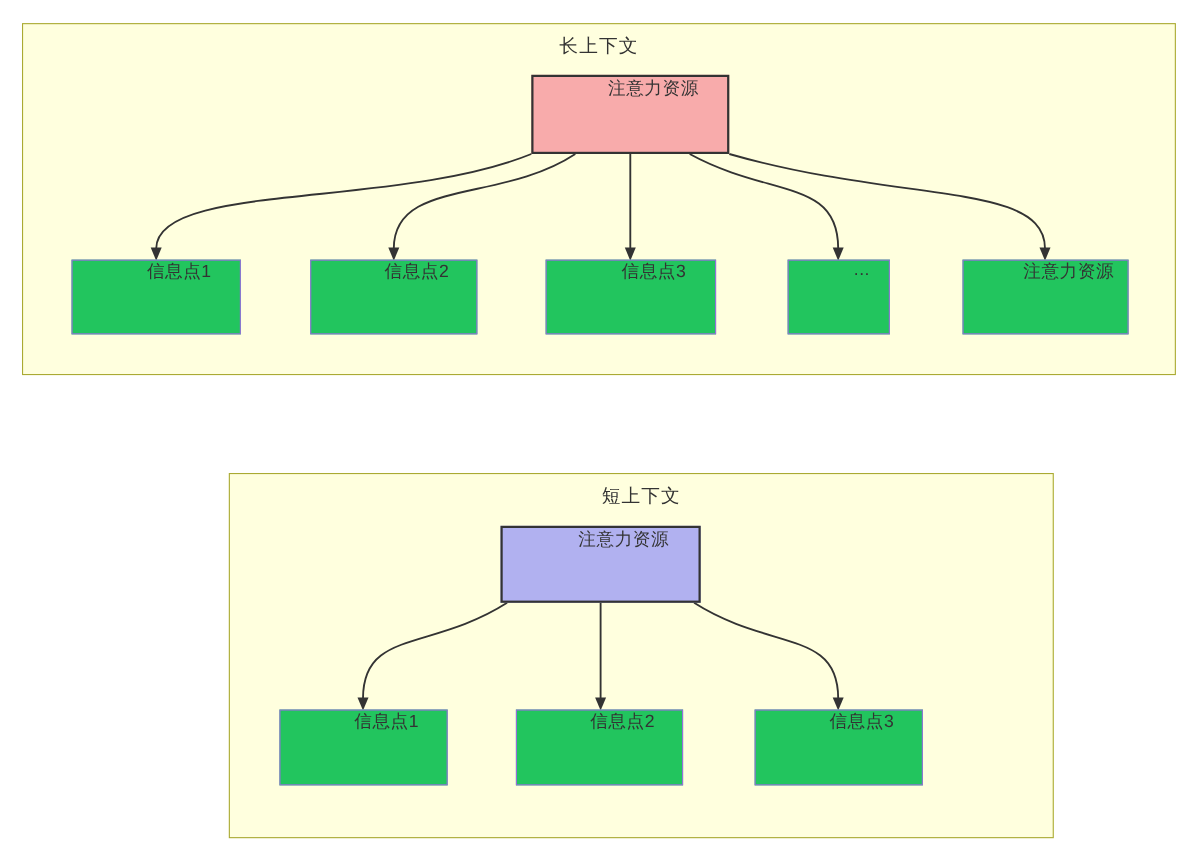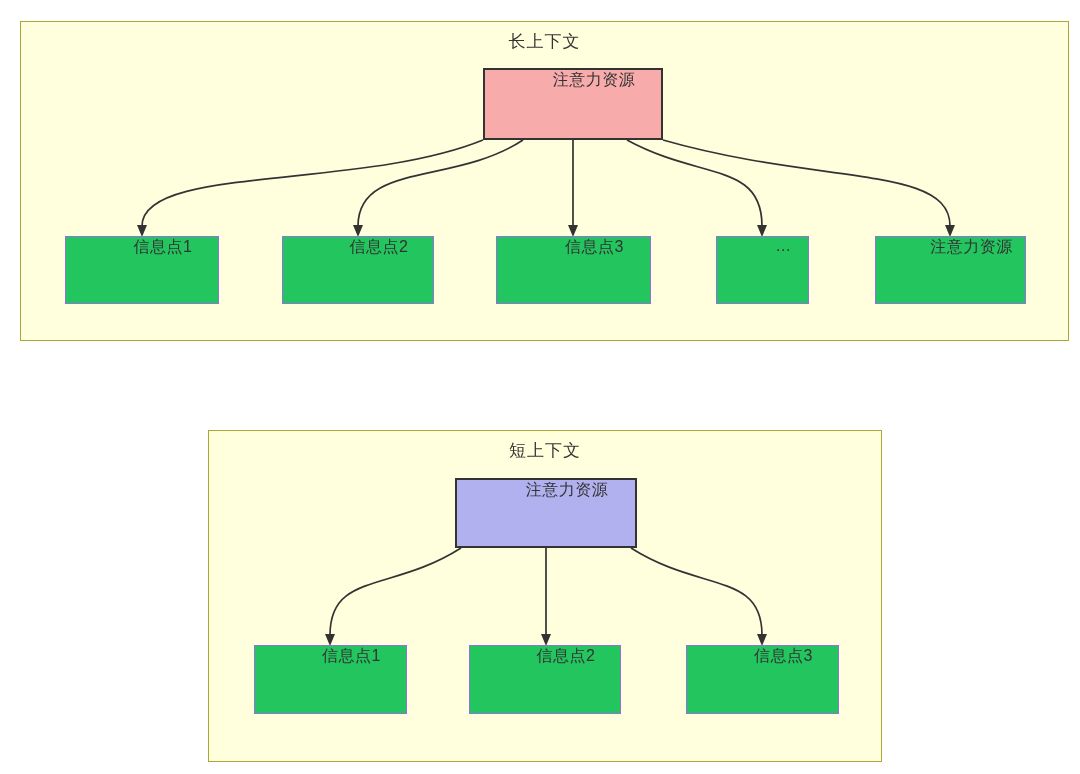--- a/index.html
+++ b/index.html
@@ -53,21 +53,21 @@
   
   #sec-long   { left: 20px;  top: 21px;  width: 1049px; height: 320px; }
   #long-root  { left: 483px; top: 68px;  width: 180px;  height: 72px; }
   #long-c0    { left: 65px;  top: 236px; width: 154px;  height: 68px; }
   #long-c1    { left: 282px; top: 236px; width: 152px;  height: 68px; }
   #long-c2    { left: 496px; top: 236px; width: 155px;  height: 68px; }
   #long-c3    { left: 716px; top: 236px; width: 93px;   height: 68px; }
   #long-c4    { left: 875px; top: 236px; width: 151px;  height: 68px; }
 
   
-  #sec-short  { left: 208px; top: 430px; width: 674px;  height: 332px; }
+  #sec-short  { left: 208px; top: 430px; width: 750px;  height: 332px; }
   #short-root { left: 455px; top: 478px; width: 182px;  height: 70px; }
   #short-c0   { left: 254px; top: 645px; width: 153px;  height: 69px; }
   #short-c1   { left: 469px; top: 645px; width: 152px;  height: 69px; }
   #short-c2   { left: 686px; top: 645px; width: 153px;  height: 69px; }
 </style>
 </head>
 <body>
 
 <svg id="edges" width="1080" height="774" viewBox="0 0 1080 774">
 

